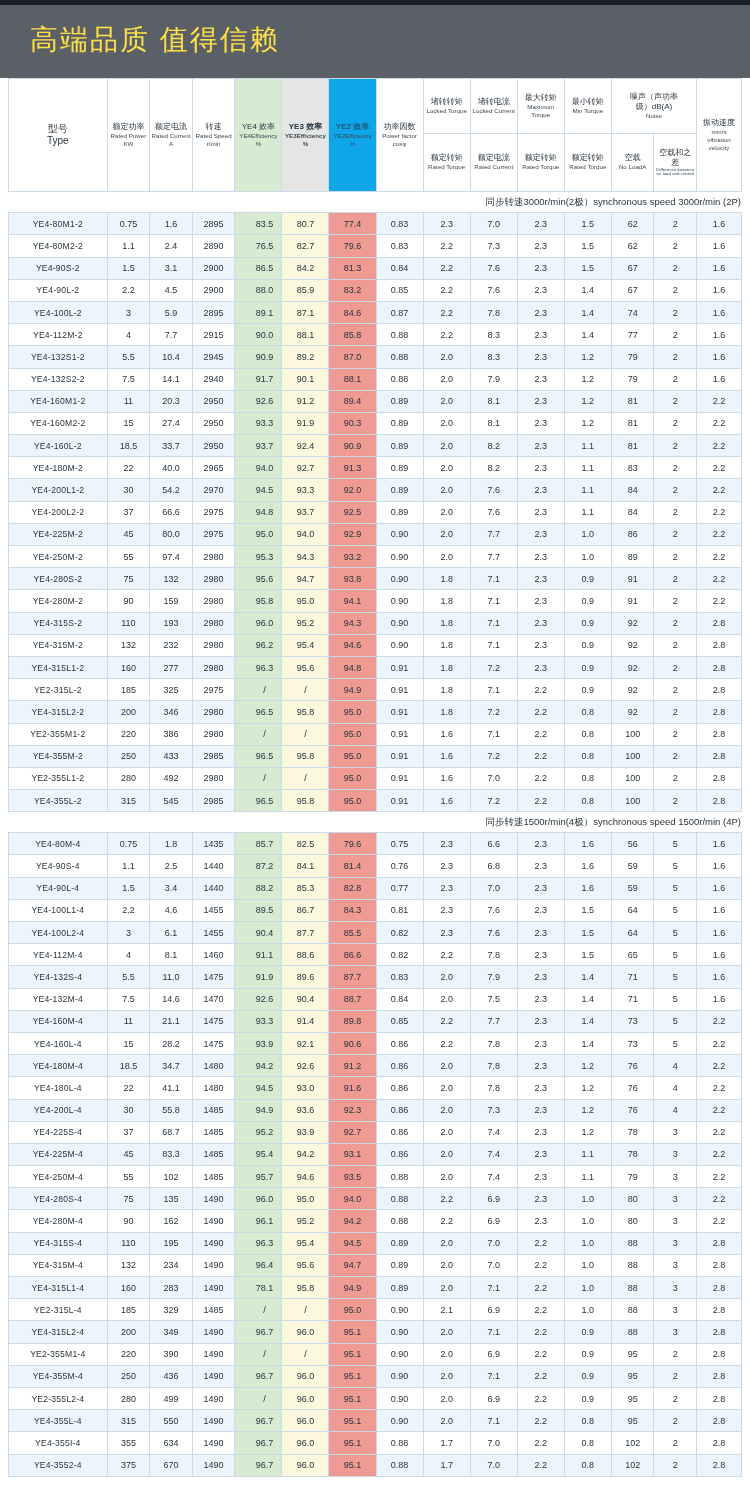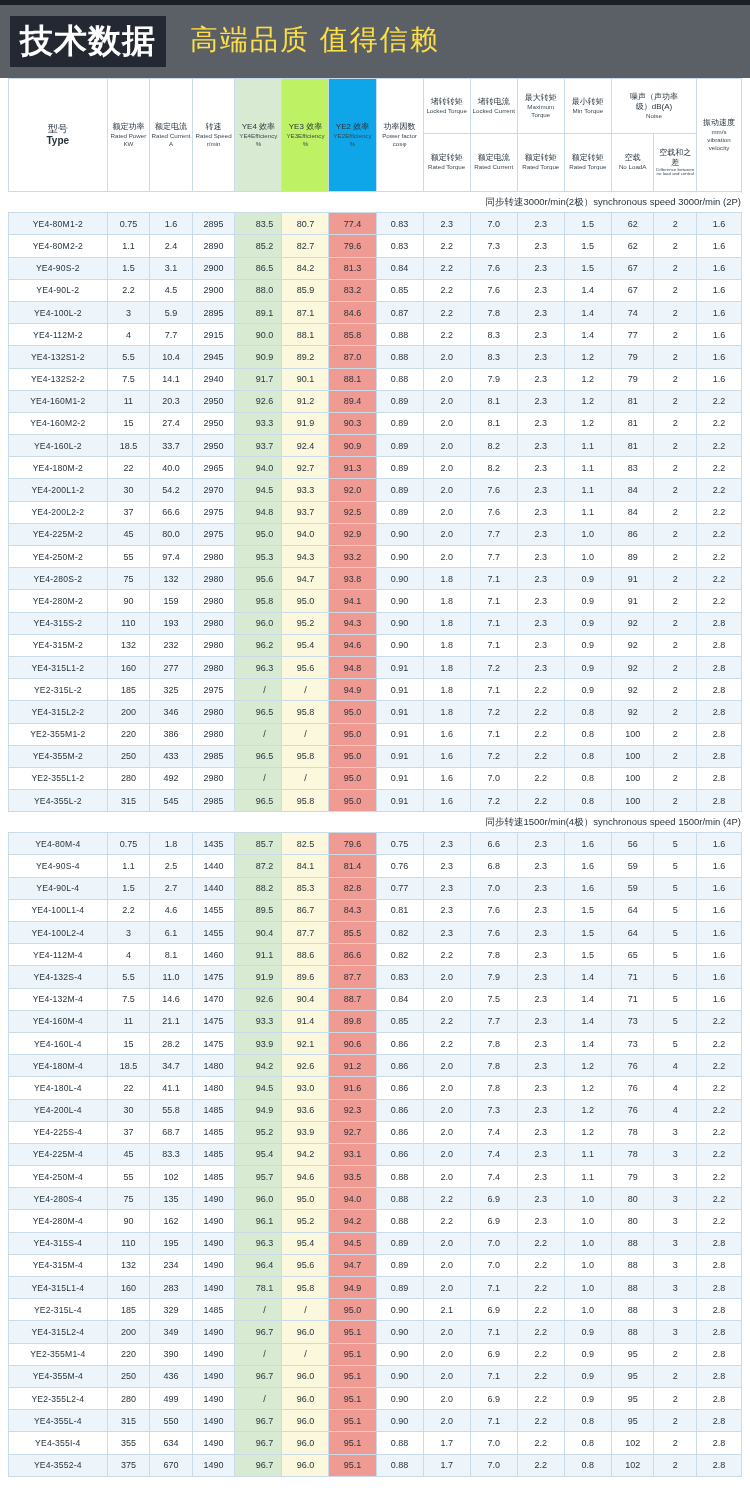--- a/index.html
+++ b/index.html
@@ -64,23 +64,23 @@
   
   thead th {
     background:#ffffff;
     line-height:1.25;
     padding:14px 1px;
   }
   .hd-cn { font-size:8px; display:block; }
   .hd-en { font-size:6.2px; display:block; color:#3a4a55; }
   .hd-u  { font-size:6.2px; display:block; color:#3a4a55; }
   .hd-type-cn { font-size:10px; display:block; }
-  .hd-type-en { font-size:10px; display:block;font-weight:bold; }
+  .hd-type-en { font-size:10px; display:block; }
   th.ye4 { background:#d9ead3; }
-  th.ye3 { background:#bef264; }
+  th.ye3 { background:#e5e5e5;font-weight:bold; }
   th.ye2 { background:#0ea5e9; }
   th.noise-top { padding:12px; }
   .sec-row td {
     background:#ffffff;
     border-left:1px solid #ffffff;
     border-right:1px solid #ffffff;
     border-top:1px solid #ffffff;
     border-bottom:1px solid #c9dbe8;
     font-size:9.5px;
     height:21px;
@@ -93,21 +93,20 @@
   tbody td.ye4 { background:#d9ead3 !important;padding-left:12px; }
   tbody td.ye3 { background:#fbf8dd !important; }
   tbody td.ye2 { background:#ef9a93 !important; }
   td.type { font-size:8.6px; letter-spacing:0.2px; }
   td.num { font-size:9px; }
 </style>
 </head>
 <body>
 
 <div id="banner">
-  <div id="banner-tag">技术数据</div>
   <div id="banner-title">高端品质 值得信赖</div>
 </div>
 
 <div id="sheet">
   <table>
     <colgroup>
       <col style="width:88px">
       <col style="width:38px">
       <col style="width:38px">
       <col style="width:38px">
@@ -237,21 +236,21 @@
           <td class="num">1.5</td>
           <td class="num">62</td>
           <td class="num">2</td>
           <td class="num">1.6</td>
         </tr>
         <tr class="data even">
           <td class="type">YE4-80M2-2</td>
           <td class="num">1.1</td>
           <td class="num">2.4</td>
           <td class="num">2890</td>
-          <td class="num ye4">85.2</td>
+          <td class="num ye4">76.5</td>
           <td class="num ye3">82.7</td>
           <td class="num ye2">79.6</td>
           <td class="num">0.83</td>
           <td class="num">2.2</td>
           <td class="num">7.3</td>
           <td class="num">2.3</td>
           <td class="num">1.5</td>
           <td class="num">62</td>
           <td class="num">2</td>
           <td class="num">1.6</td>
@@ -714,21 +713,21 @@
           <td class="num">6.8</td>
           <td class="num">2.3</td>
           <td class="num">1.6</td>
           <td class="num">59</td>
           <td class="num">5</td>
           <td class="num">1.6</td>
         </tr>
         <tr class="data odd">
           <td class="type">YE4-90L-4</td>
           <td class="num">1.5</td>
-          <td class="num">2.7</td>
+          <td class="num">3.4</td>
           <td class="num">1440</td>
           <td class="num ye4">88.2</td>
           <td class="num ye3">85.3</td>
           <td class="num ye2">82.8</td>
           <td class="num">0.77</td>
           <td class="num">2.3</td>
           <td class="num">7.0</td>
           <td class="num">2.3</td>
           <td class="num">1.6</td>
           <td class="num">59</td>

